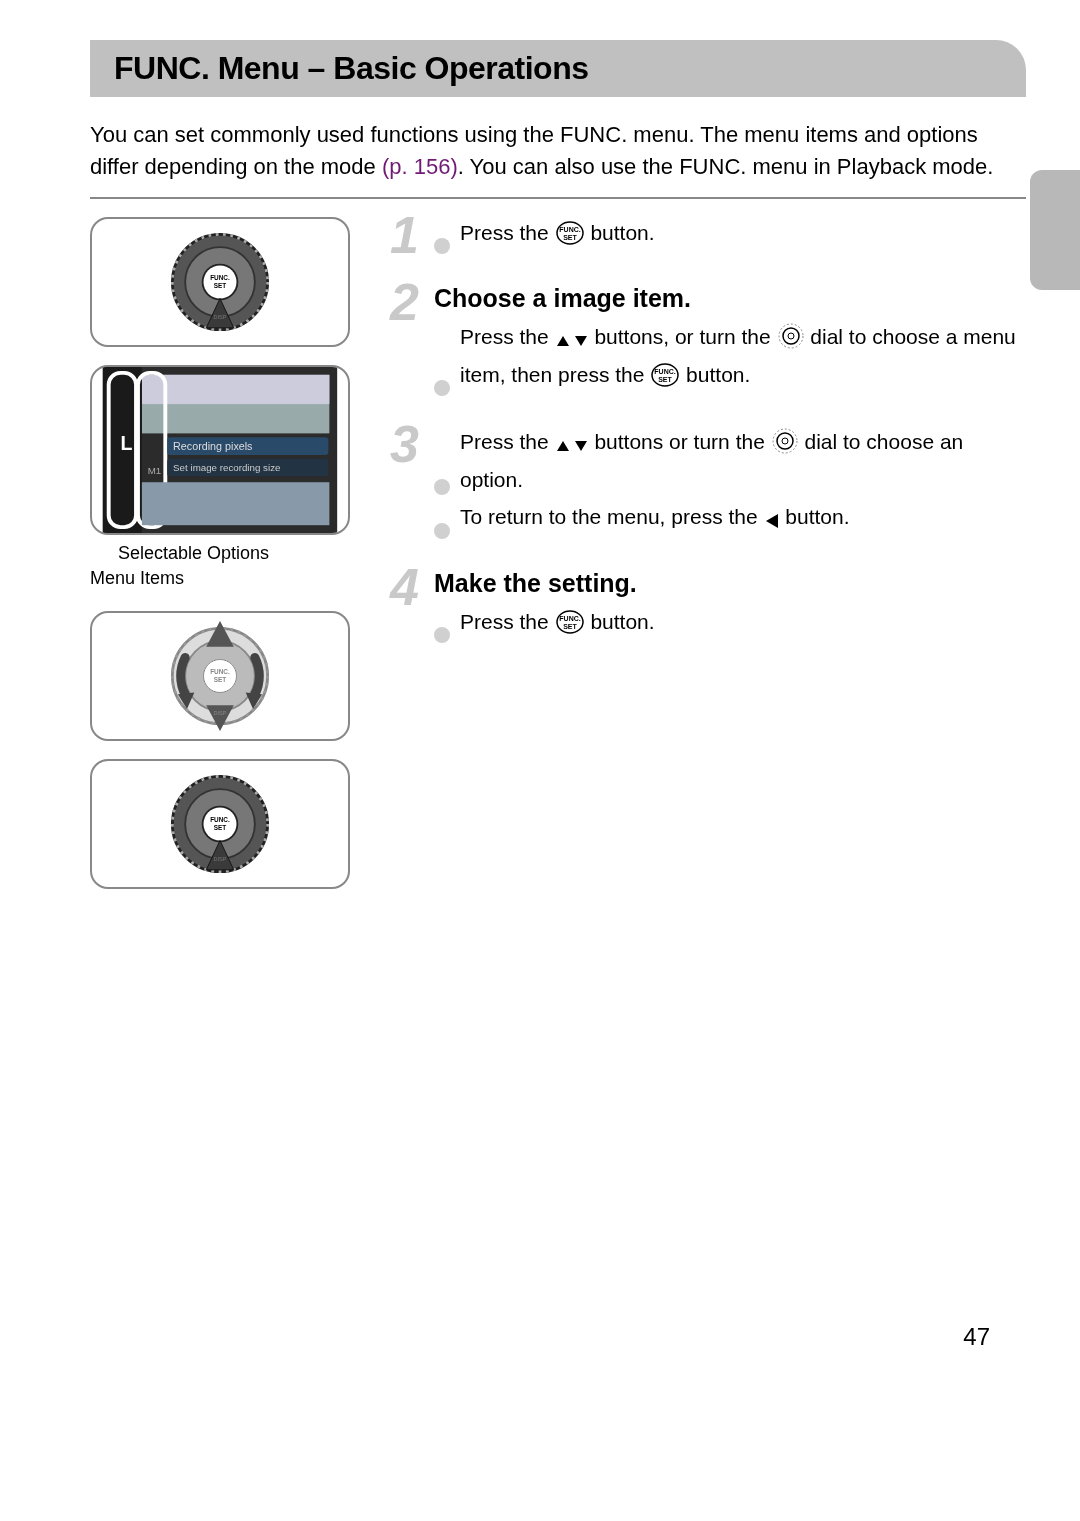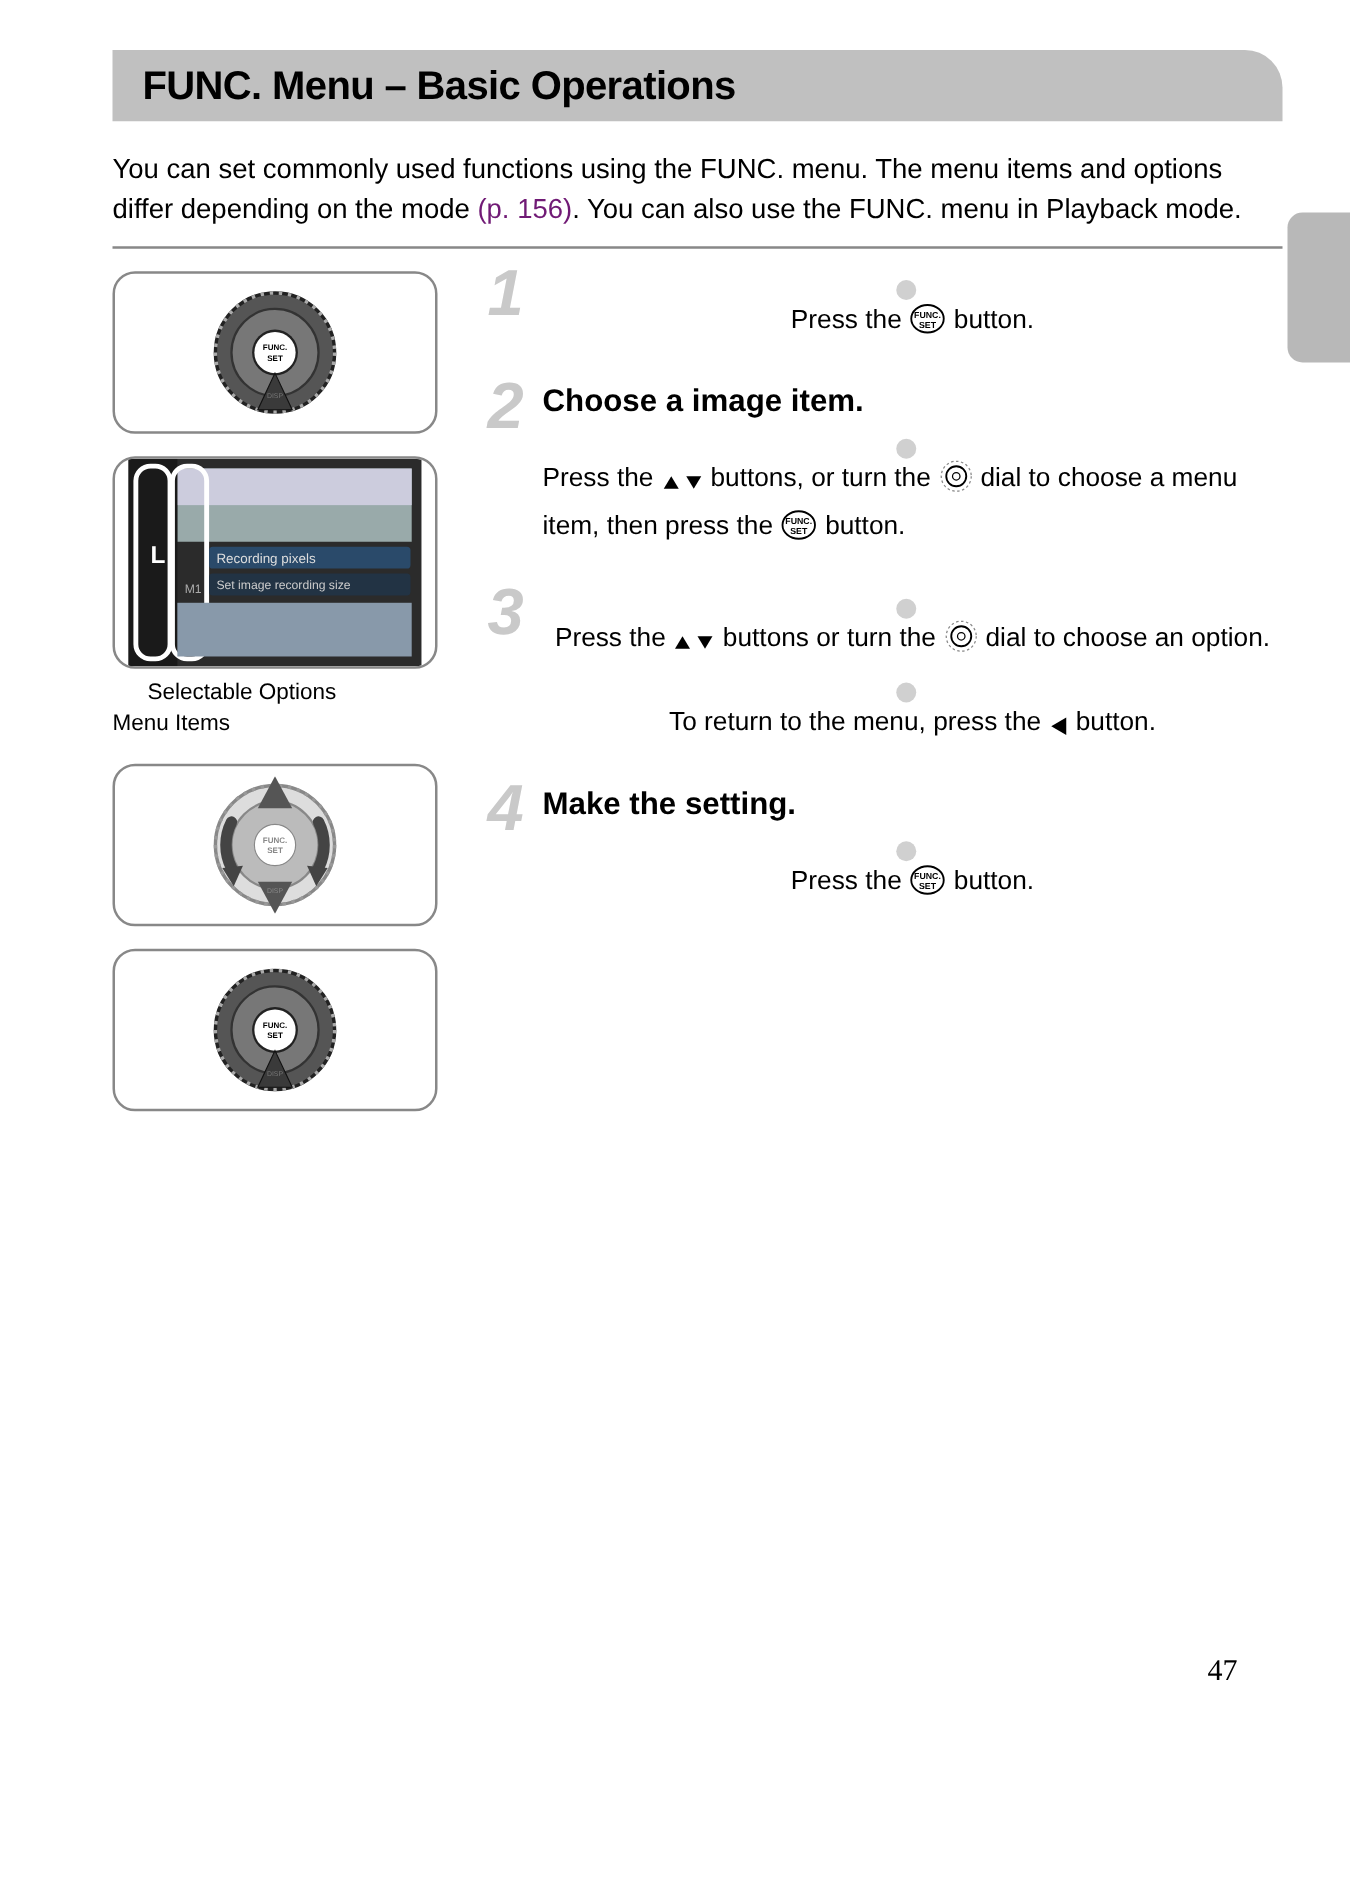--- a/index.html
+++ b/index.html
@@ -91,45 +91,43 @@
     margin-top: -4px;
   }
   .step-body { flex: 1; }
   .step-title {
     font-size: 25px;
     font-weight: bold;
     margin-bottom: 8px;
   }
   .bullet-line {
     display: flex;
-    align-items: center;
+    align-items: flex-end;
     font-size: 21px;
     line-height: 1.5;
     margin-bottom: 6px;
-    flex-direction: column;
   }
   .bullet-dot {
     width: 16px; height: 16px;
     background: #d0d0d0;
     border-radius: 50%;
     flex-shrink: 0;
     margin-right: 10px;
     margin-top: 7px;
   }
   .bullet-text { flex: 1; }
   .inline-icon {
     display: inline-block;
     vertical-align: -6px;
   }
   .page-number {
     position: absolute;
     bottom: 170px;
     right: 90px;
     font-size: 24px;
-    font-family: Liberation Serif, serif;
   }
 </style>
 </head>
 <body>
 
 <div class="page">
   <div class="title-banner">
     <h1>FUNC. Menu – Basic Operations</h1>
   </div>
 

